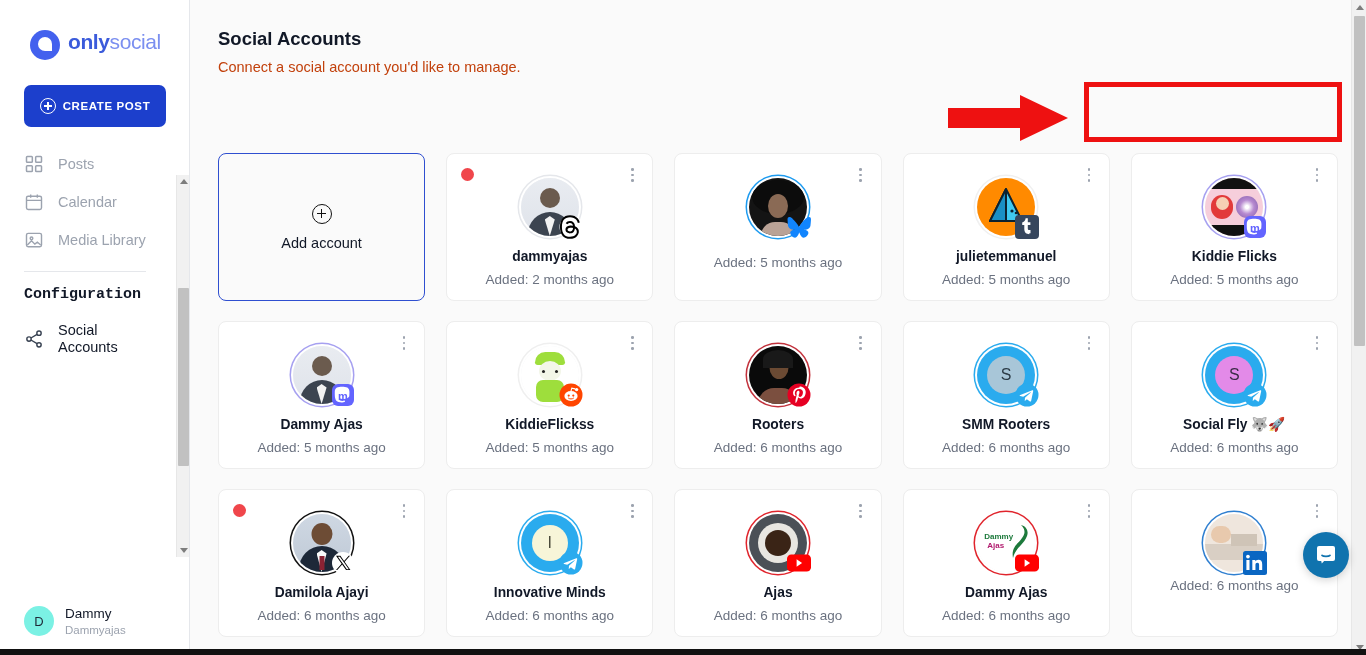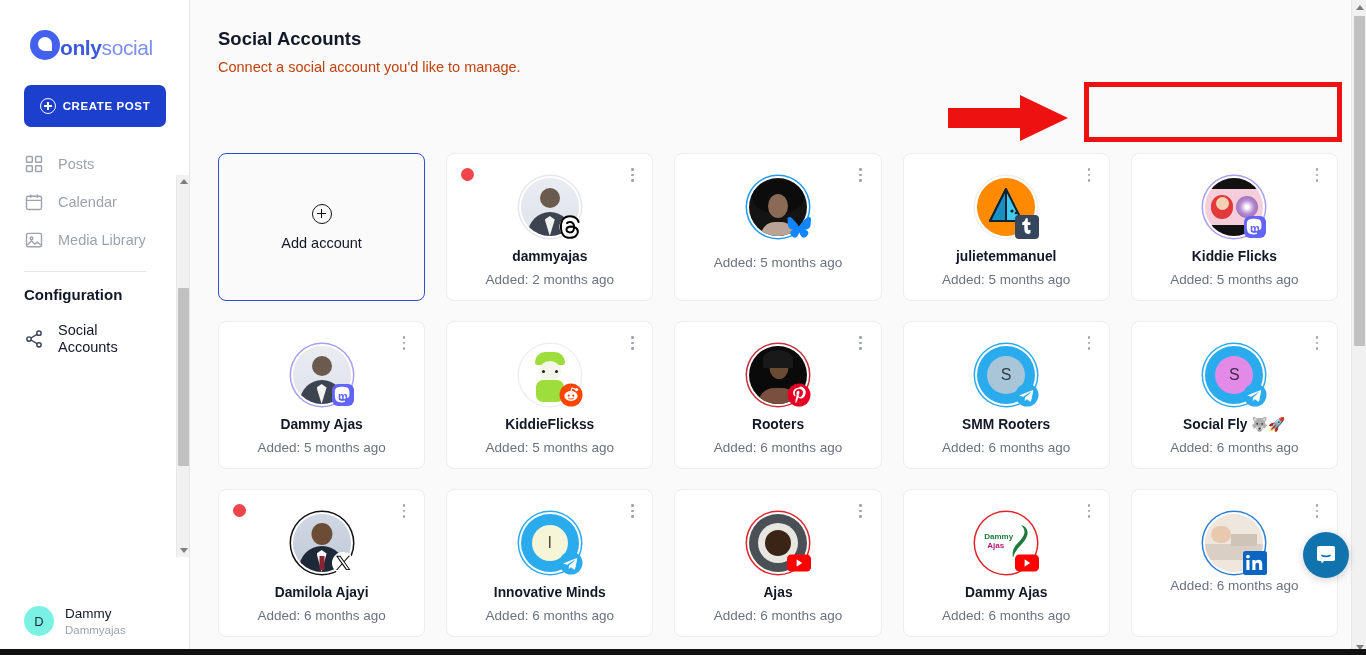--- a/index.html
+++ b/index.html
@@ -14,21 +14,21 @@
 
   
   .sidebar {
     width: 190px; height: 655px;
     background: #ffffff;
     border-right: 1px solid #e5e7eb;
     position: relative;
     flex: 0 0 190px;
     display: flex; flex-direction: column;
   }
-  .brand { padding: 30px 0 0 30px; display: flex; align-items: flex-end; gap: 0; }
+  .brand { padding: 30px 0 0 30px; display: flex; align-items: flex-start; gap: 8px; }
   .brand-mark {
     width: 30px; height: 30px; border-radius: 50%;
     background: #4361ee; position: relative; flex: 0 0 30px;
   }
   .brand-mark::after {
     content: ""; position: absolute; left: 8px; top: 7px;
     width: 14px; height: 14px; background: #fff;
     border-radius: 50% 50% 0 50%;
   }
   .brand-text { font-size: 21px; letter-spacing: -0.4px; }
@@ -64,21 +64,21 @@
   .nav-item {
     display: flex; align-items: center; gap: 14px;
     height: 38px; color: #9ca3af; font-size: 14.5px;
     cursor: pointer; padding-right: 10px;
   }
   .nav-item.two-line { height: 52px; align-items: center; }
   .nav-item .lbl { line-height: 1.15; max-width: 92px; }
   .nav-ico { width: 20px; height: 20px; flex: 0 0 20px; display:block; color:#9ca3af; }
   .nav-sep { width: 122px; height: 1px; background: #e5e7eb; margin: 12px 0 14px 0; }
   .config-title {
-    font-size: 15px; font-weight: 700; color: #111827; margin-bottom: 10px;
+    font-size: 15px; font-weight: 700; color: #111827; margin-bottom: 10px; font-family: Liberation Mono, monospace;
   }
   .nav-item.active { color: #111827; }
   .nav-item.active .nav-ico { color: #374151; }
 
   .profile {
     border-top: 0; padding: 10px 0 18px 24px;
     display: flex; align-items: center; gap: 11px; cursor: pointer;
   }
   .avatar-init {
     width: 30px; height: 30px; border-radius: 50%;

